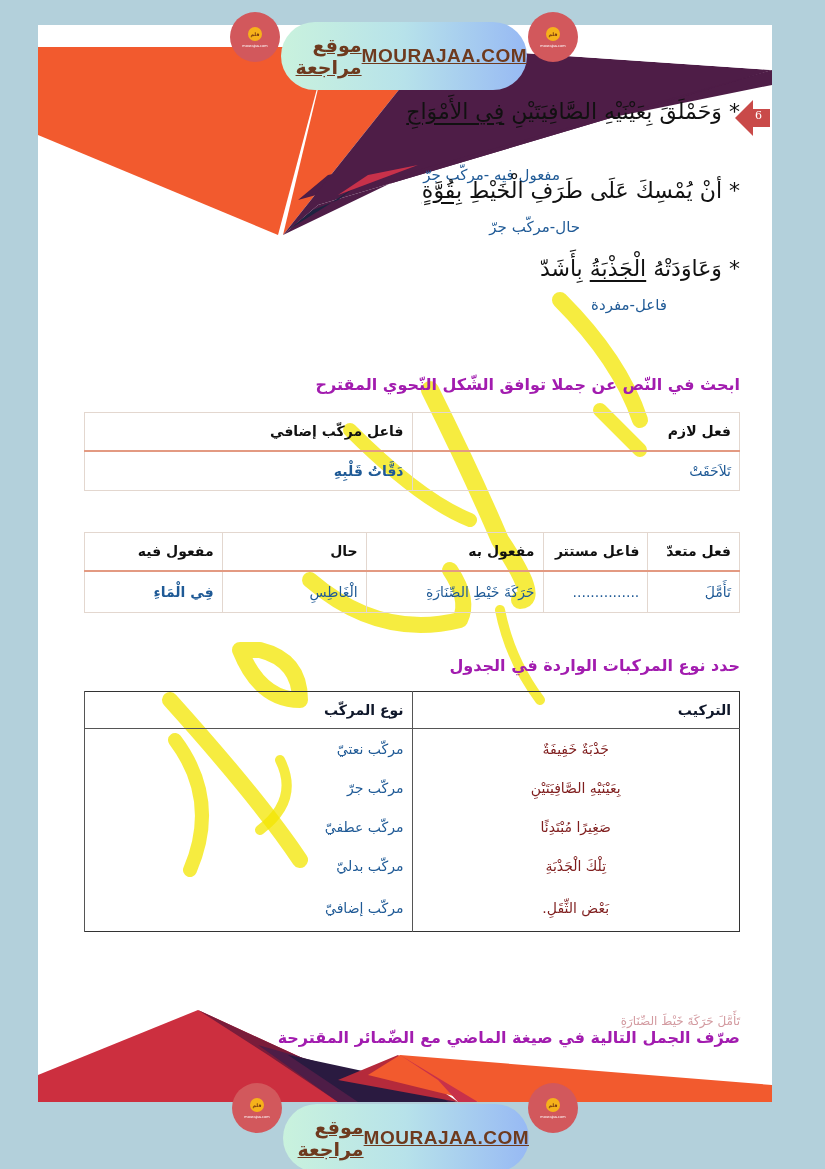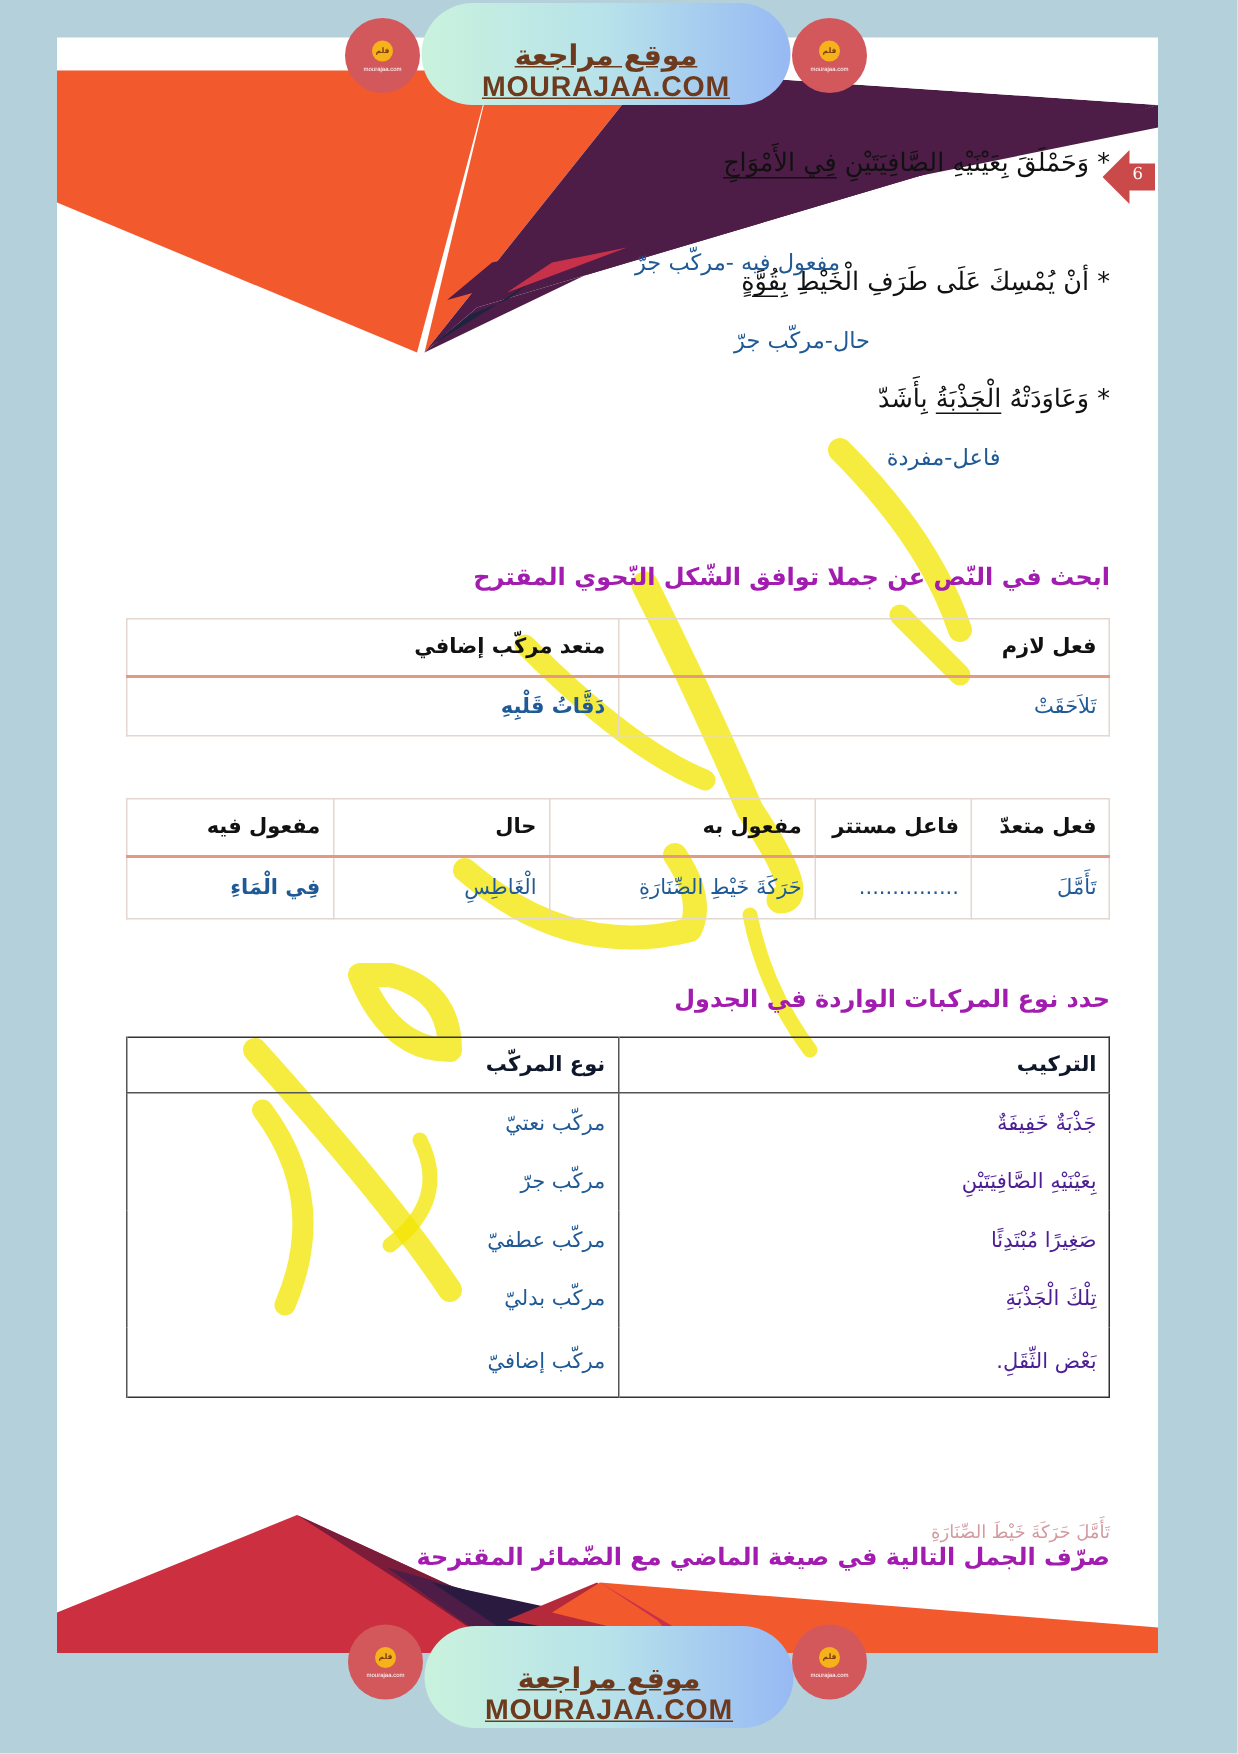--- a/index.html
+++ b/index.html
@@ -10,22 +10,23 @@
   }
   .page {
     position:absolute; left:38px; top:25px; width:734px; height:1077px;
     background:#ffffff; overflow:hidden;
   }
   .deco { position:absolute; left:0; top:0; }
   .banner {
     position:absolute; left:281px; width:246px; height:68px;
     border-radius:34px;
     background:linear-gradient(90deg,#c9f2dd 0%,#b7e2ea 50%,#97b9f4 100%);
-    display:flex; flex-direction:column; align-items:center; justify-content:flex-end;
+    display:flex; flex-direction:row; align-items:center; justify-content:flex-start;
     z-index:5;
+    margin-top:20px;
   }
   .banner .ar {
     color:#6e3a1e; font-weight:bold; font-size:19px; line-height:22px;
     text-decoration:underline; direction:rtl;
     font-family:"DejaVu Sans", sans-serif;
   }
   .banner .en {
     color:#6e3a1e; font-weight:bold; font-size:19px; line-height:22px;
     text-decoration:underline; letter-spacing:0.5px;
     font-family:"Liberation Sans", sans-serif;
@@ -38,34 +39,34 @@
   .badge .dot {
     width:14px; height:14px; border-radius:50%; background:#f6b21a;
     display:flex; align-items:center; justify-content:center;
     font-size:5px; color:#7a3b10; font-weight:bold;
   }
   .badge .tiny { font-size:4px; color:#fff; line-height:5px; margin-top:2px; font-family:"Liberation Sans", sans-serif; }
   .pagenum {
     position:absolute; left:735px; top:100px; width:35px; height:36px; z-index:4;
   }
   .rtl { direction:rtl; text-align:right; position:absolute; z-index:3; }
-  .sentence { font-size:17px; color:#111; font-family:"DejaVu Sans", sans-serif;margin-left:45px; }
+  .sentence { font-size:22px; color:#111; font-family:"DejaVu Sans", sans-serif;margin-left:45px; }
   .sentence u { text-decoration:underline; text-underline-offset:4px; }
   .answer { font-size:15px; color:#1f5a96; font-family:"DejaVu Sans", sans-serif; }
   .heading { font-size:16px; font-weight:bold; color:#a21caf; font-family:"DejaVu Sans", sans-serif; }
   table { border-collapse:collapse; direction:rtl; position:absolute; z-index:3; font-family:"DejaVu Sans", sans-serif; }
   .t1 td, .t2 td { border:1px solid #e3d7cf; padding:4px 8px; font-size:14px; text-align:right; vertical-align:middle; }
   .t1 tr.h td, .t2 tr.h td { font-weight:bold; color:#111; border-bottom:2px solid #e39a82; }
   .val { color:#1f5a96; }
   .valb { color:#1f5a96; font-weight:bold; }
   .t3 { border:1.5px solid #333; }
   .t3 td { padding:3px 8px; font-size:14px; text-align:right; border-left:1px solid #555; vertical-align:top; }
   .t3 tr.h td { color:#0f172a; font-weight:bold; border-bottom:1px solid #555; height:30px; vertical-align:middle; }
   .t3 tr.r td { height:33px; vertical-align:middle; }
-  .t3 tr.r td.c { color:#4c1d95; }
+  .t3 tr.r td.c { color:#7f1d1d;text-align:center; }
   .t3 tr.r td.k { color:#1f5a96; }
   .watermark { position:absolute; left:0; top:0; z-index:2; pointer-events:none; }
   .pink { color:#d39aa0; font-size:12px; font-family:"DejaVu Sans", sans-serif; }
 </style>
 </head>
 <body>
 
 <div class="page">
 
   <svg class="deco" width="734" height="1077">
@@ -141,21 +142,21 @@
   <span>وَعَاوَدَتْهُ </span><u>الْجَذْبَةُ</u><span> بِأَشَدّ</span>
 </div>
 <div class="rtl answer" style="right:158px;top:296px;">فاعل-مفردة</div>
 
 <div class="rtl heading" style="right:85px;top:375px;">ابحث في النّص عن جملا توافق الشّكل النّحوي المقترح</div>
 
 <table class="t1" style="left:84px;top:412px;width:656px;">
   <tbody>
       <tr class="h" style="height:38px;">
     <td style="width:50%;">فعل لازم</td>
-    <td>متعد مركّب إضافي</td>
+    <td>فاعل مركّب إضافي</td>
   </tr>
   <tr style="height:40px;">
     <td class="val">تَلاَحَقَتْ</td>
     <td class="valb">دَقَّاتُ قَلْبِهِ</td>
   </tr>
 </tbody>
   </table>
 
 <table class="t2" style="left:84px;top:532px;width:656px;">
   <tbody>

